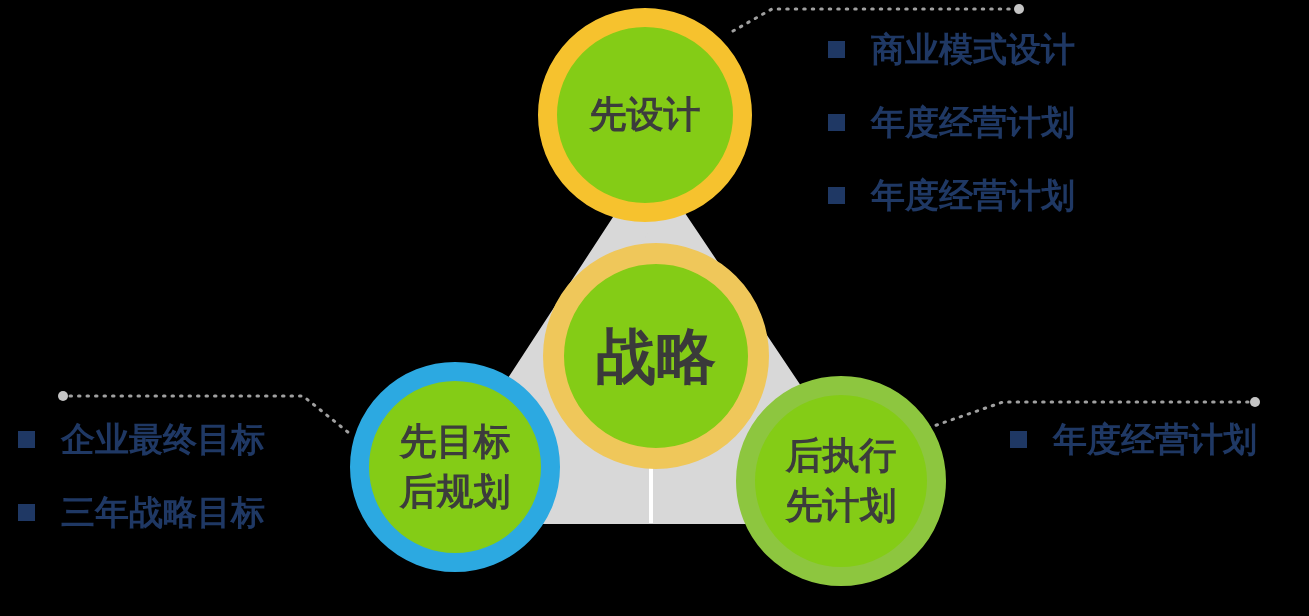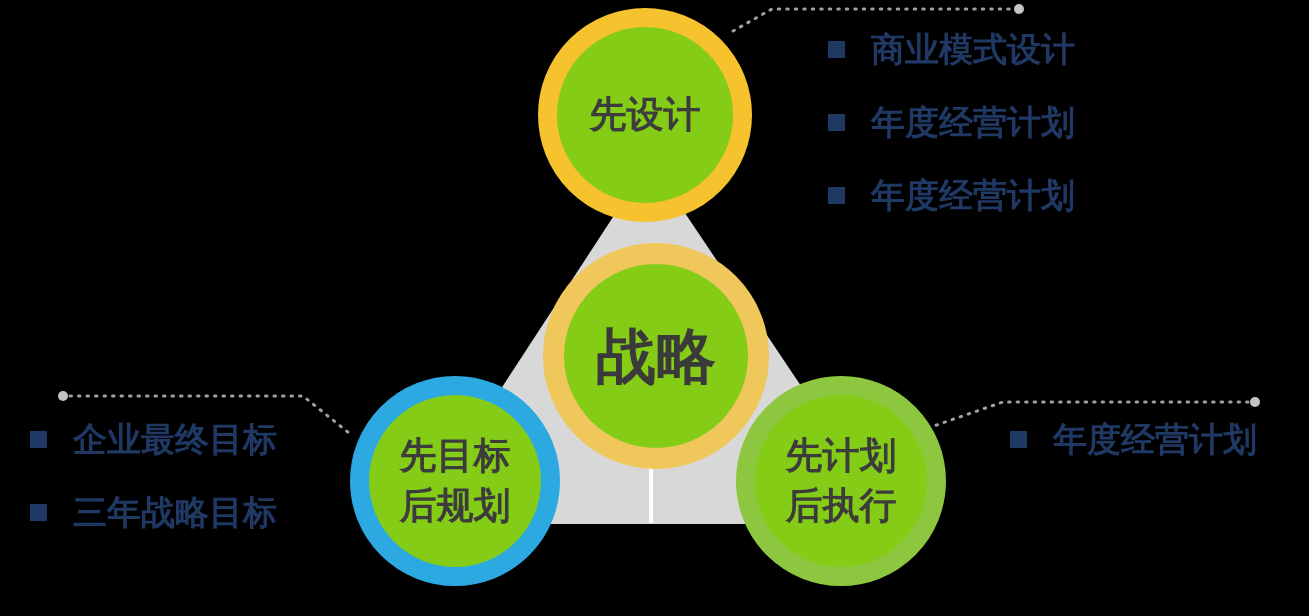--- a/index.html
+++ b/index.html
@@ -47,42 +47,42 @@
   }
   #node-center {
     left: 543px; top: 243px;
     width: 226px; height: 226px;
     border: 21px solid #EFC75A;
     font-size: 60px;
     line-height: 1.75;
     color: #3a3a3a;
   }
   #node-left {
-    left: 350px; top: 376px;
+    left: 350px; top: 362px;
     width: 210px; height: 210px;
     border: 19px solid #2CA9E1;
     font-size: 37px;
     line-height: 1.35;
   }
   #node-right {
     left: 736px; top: 376px;
     width: 210px; height: 210px;
     border: 19px solid #8DC63F;
     font-size: 37px;
     line-height: 1.35;
   }
   .bullet-list {
     position: absolute;
     display: flex;
     flex-direction: column;
     gap: 31px;
     z-index: 2;
   }
   #list-top-right { left: 828px; top: 28px; }
-  #list-left { left: 30px; top: 418px; align-items: center; }
+  #list-left { left: 18px; top: 418px; align-items: center; }
   #list-bottom-right { left: 1010px; top: 418px; }
   .li {
     display: flex;
     align-items: center;
     color: #1F3864;
     font-size: 34px;
     font-weight: 600;
     line-height: 42px;
     white-space: nowrap;
   }
@@ -121,22 +121,22 @@
   <div id="node-center" class="circle">
     <span class="ln">战略</span>
   </div>
 
   <div id="node-left" class="circle">
     <span class="ln">先目标</span>
     <span class="ln">后规划</span>
   </div>
 
   <div id="node-right" class="circle">
+    <span class="ln">后执行</span>
     <span class="ln">先计划</span>
-    <span class="ln">后执行</span>
   </div>
 
   <div id="list-top-right" class="bullet-list">
     <div class="li">
       <span class="bullet"></span>
       <span>商业模式设计</span>
     </div>
     <div class="li">
       <span class="bullet"></span>
       <span>年度经营计划</span>

